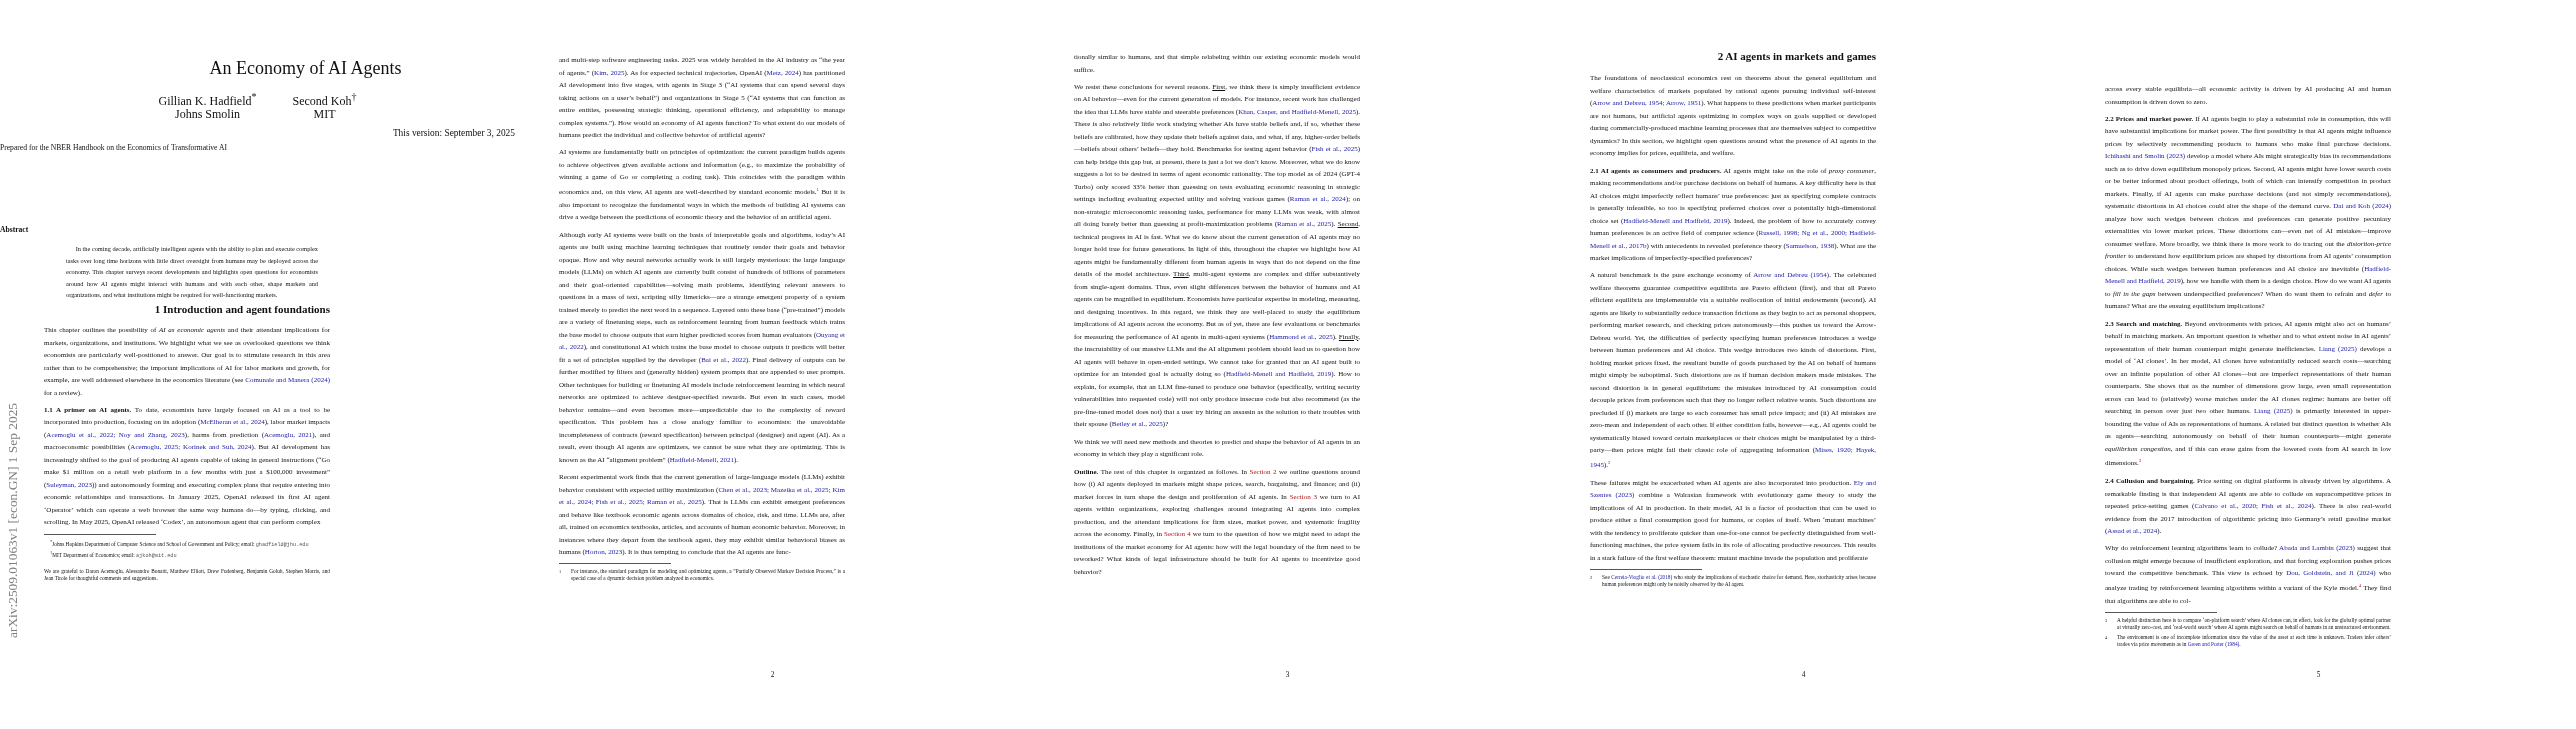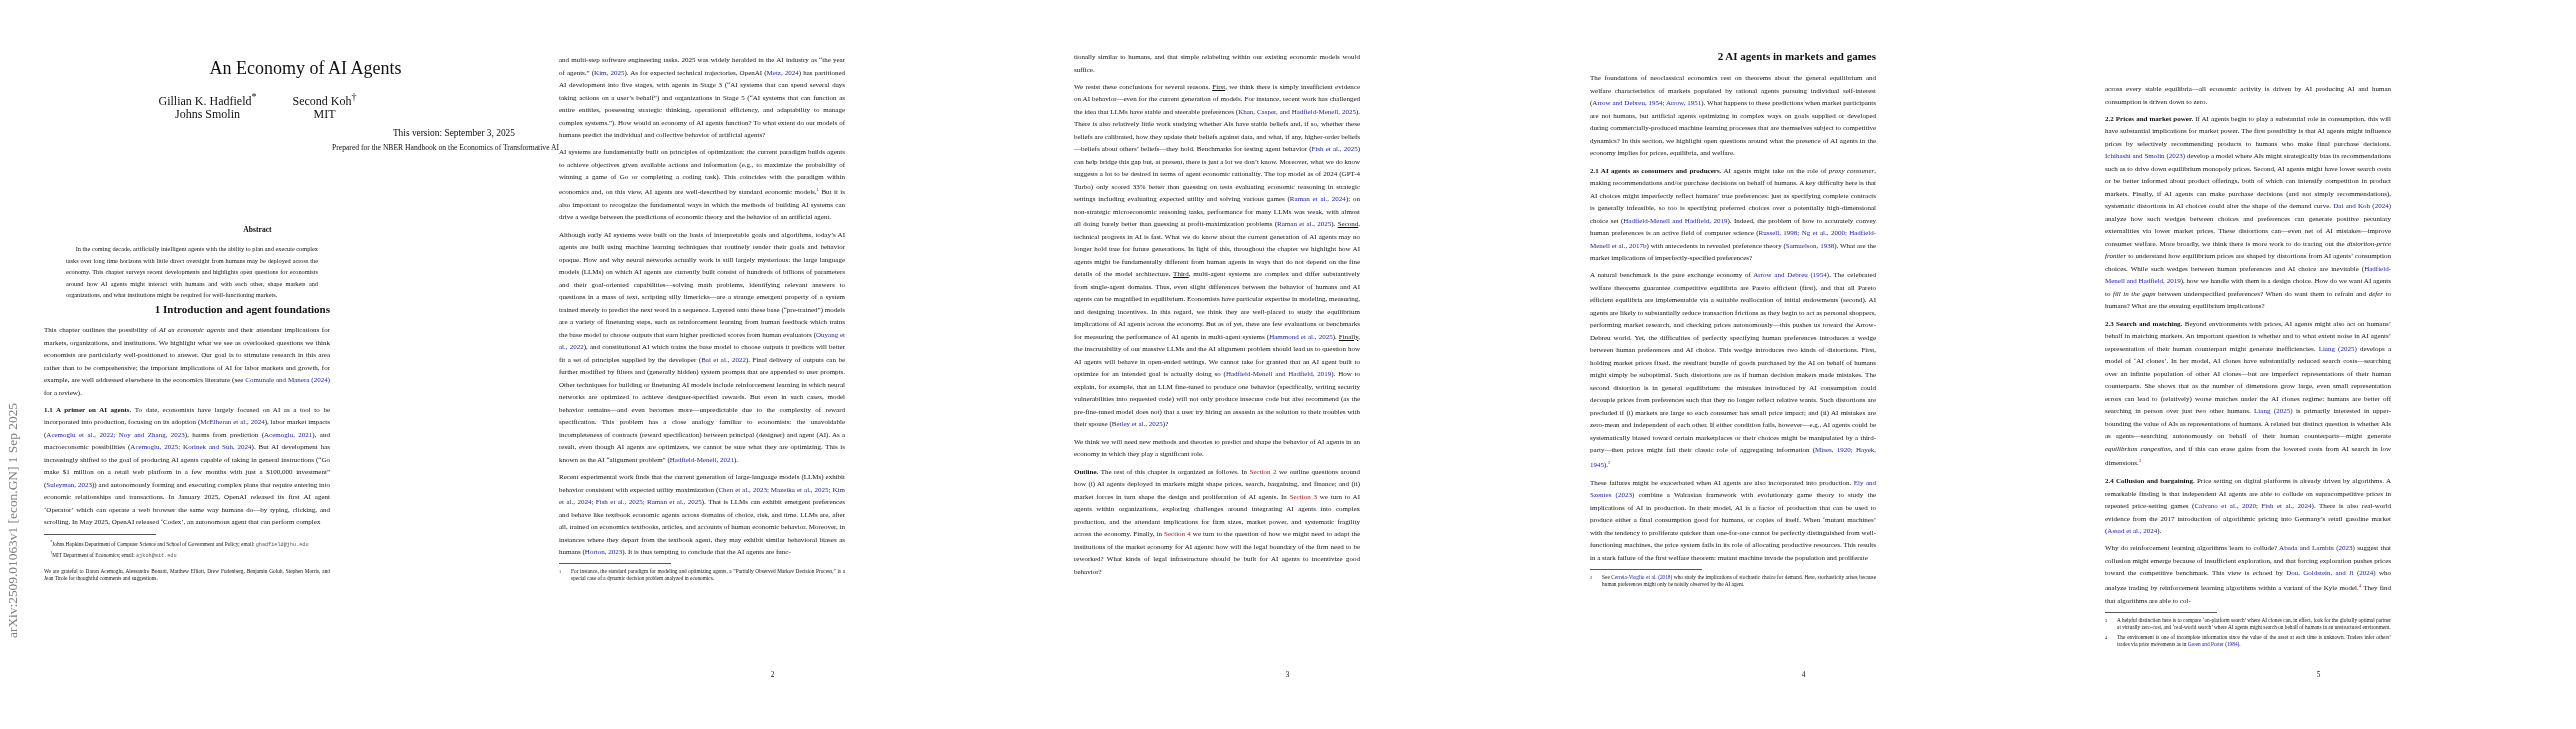--- a/index.html
+++ b/index.html
@@ -9,22 +9,22 @@
   .col { position:absolute; left:44px; width:286px; font-size:7px; line-height:12.5px; text-align:justify; }
   .p1 { left:0; } .p2 { left:515px; } .p3 { left:1030px; } .p4 { left:1546px; } .p5 { left:2061px; }
   .col p { margin:0 0 4.9px 0; }
   a.cite { color:#1a1aa6; text-decoration:none; }
   a.ref { color:#b01515; text-decoration:none; }
   sup.fn { color:#b01515; font-size:4.9px; }
   .u { text-decoration:underline; }
   .title { position:absolute; left:0; width:515px; text-align:center; top:58px; font-size:18px;margin-left:48px; }
   .authors { position:absolute; top:90px; left:0; width:515px; display:flex; justify-content:center; gap:36px; font-size:12px; line-height:13.4px; text-align:center; }
   .version { position:absolute; top:128px; width:515px; left:0; text-align:right; font-size:9.4px; }
-  .prepared { position:absolute; top:143px; width:515px; left:0; text-align:right; font-size:7.6px;padding-left:44px; }
-  .abs-h { position:absolute; top:225px; width:515px; left:0; text-align:center; font-weight:bold; font-size:7.6px; }
+  .prepared { position:absolute; top:143px; width:515px; left:0; text-align:left; font-size:7.6px; }
+  .abs-h { position:absolute; top:225px; width:515px; left:0; text-align:left; font-weight:bold; font-size:7.6px; }
   .abs { position:absolute; top:243px; left:66px; width:252px; font-size:6.3px; line-height:11.5px; text-align:justify; text-indent:9.7px; }
   .sec-h { font-weight:bold; font-size:11px; text-align:right; }
   .side { position:absolute; left:4.9px; top:638px; transform-origin:0 0; transform:rotate(-90deg); font-size:13.4px; color:#808080; white-space:nowrap; width:340px; }
   .fnrule { width:112px; border-top:0.6px solid #555; margin:3.6px 0 3.6px 0; }
   .fn-text { font-size:5.3px; line-height:7.3px; }
   .fn-row { display:flex; gap:8.5px; font-size:5.3px; line-height:7.3px; text-align:justify; margin-bottom:2.4px; }
   .fn-row .num { width:3.6px; flex:none; font-size:4.3px; }
   .mono { font-family:"Liberation Mono","DejaVu Sans Mono",monospace; color:#555; font-size:5.2px; }
   .pnum { position:absolute; top:670px; left:0; width:515px; text-align:center; font-size:7.3px; }
 </style>

